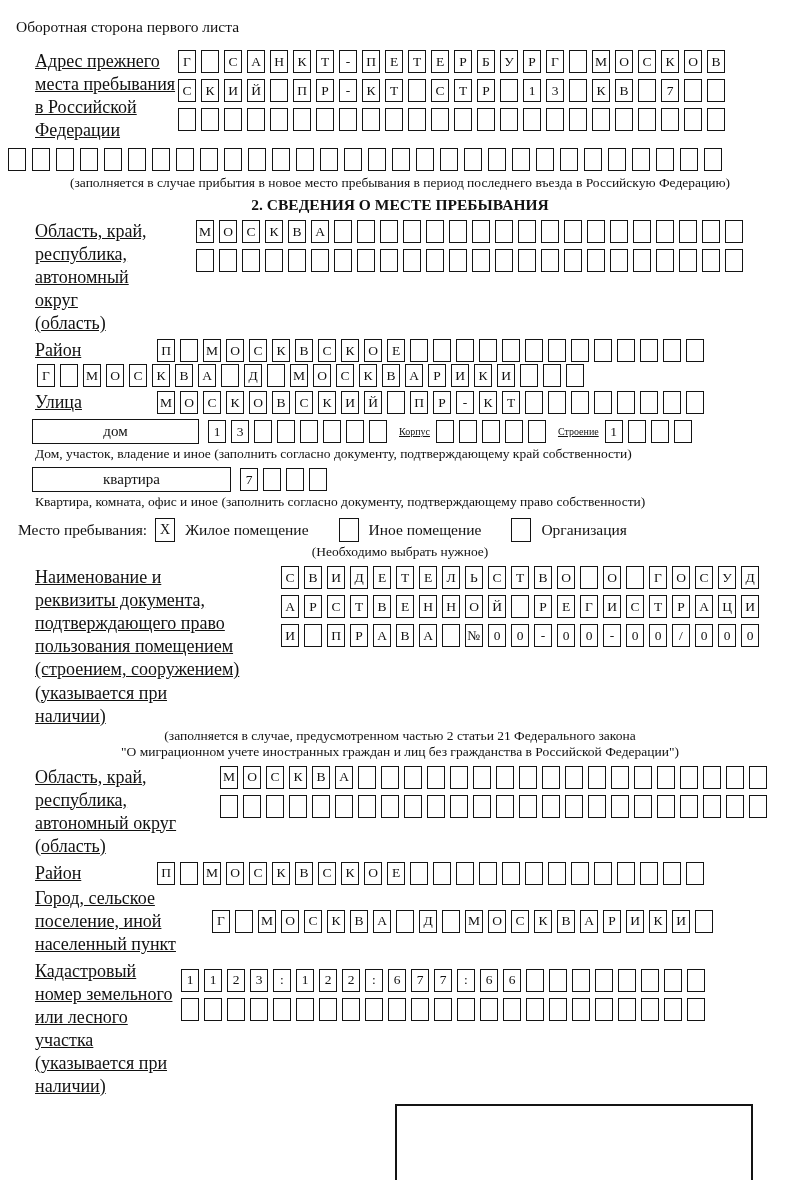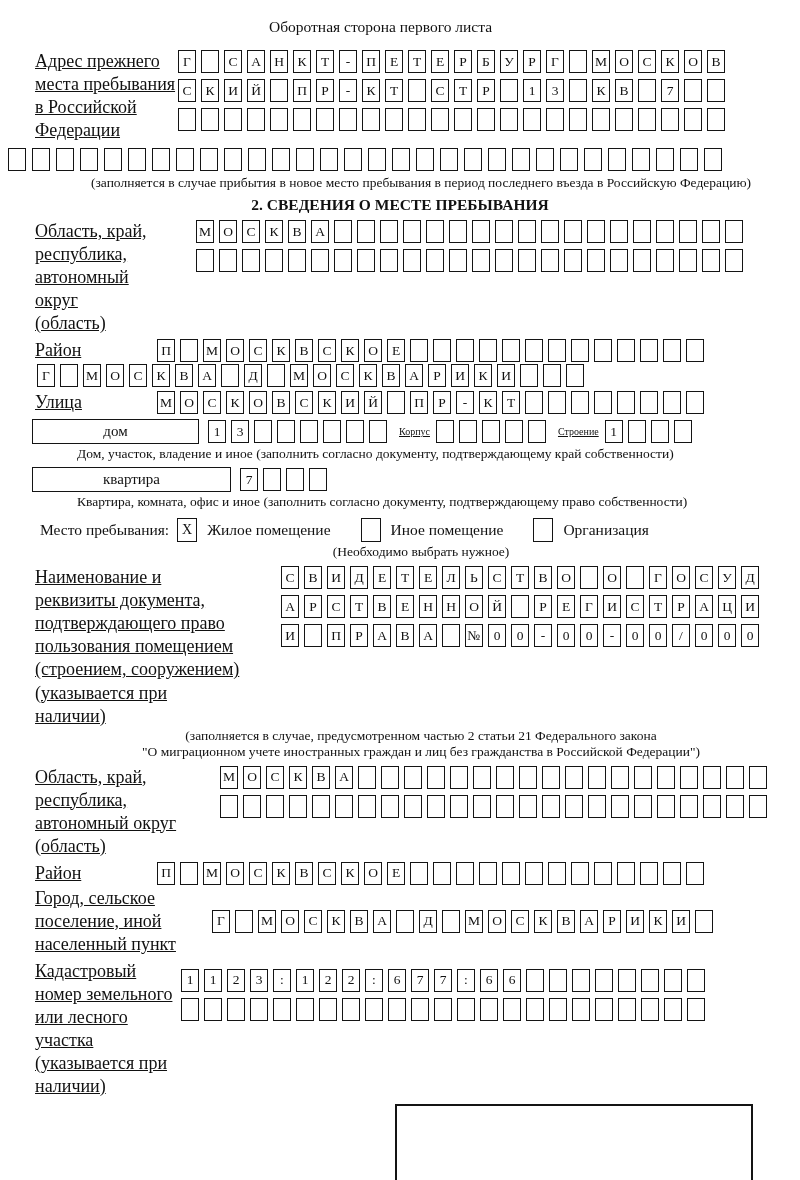--- a/index.html
+++ b/index.html
@@ -4,52 +4,52 @@
 <style>
   * { margin:0; padding:0; box-sizing:content-box; }
   html,body { background:#fff; }
   body {
     width:800px; height:1180px; overflow:hidden;
     font-family:"Liberation Serif", serif;
     color:#111;
   }
   .page { position:relative; width:800px; height:1180px; }
 
-  .hdr-right { text-align:center; padding:18px 55px 0 16px; font-size:15.5px; }
+  .hdr-right { text-align:left; padding:18px 55px 0 16px; font-size:15.5px; }
 
   .field { display:flex; margin-left:35px; }
   .flabel { flex-shrink:0; font-size:18px; line-height:1.28;text-decoration:underline; }
   .w140 { width:143px; }
   .w115 { width:118px; }
   .w175 { width:146px; }
   .w178 { width:177px; }
   .w200 { width:207px; }
   .rows { display:flex; flex-direction:column; gap:6px; }
 
   .cellrow { display:flex; gap:5px; }
   .cell {
     width:16px; height:21px; border:1.5px solid #141414;
     display:flex; align-items:center; justify-content:center;
     font-size:13.5px; background:#fff;
   }
   .fullrow { margin-left:8px; margin-top:6px; gap:6px; }
-  .note { font-size:13.5px;padding-left:42px; }
+  .note { font-size:13.5px; }
   .center { text-align:center; }
   .sec-title { text-align:center; font-weight:bold; font-size:15.5px; }
 
   .domrow { display:flex; align-items:center; margin-left:32px; margin-top:5px; }
   .widebox {
     border:1.5px solid #141414; height:23px; display:flex;
     align-items:center; justify-content:center; font-size:15px;
   }
   .wb168 { width:165px; margin-right:9px; }
   .wb200 { width:197px; margin-right:9px; }
   .inline-label { font-size:10px; margin:0 6px 0 12px;text-decoration:underline; }
 
-  .mestorow { display:flex; align-items:center; margin-left:40px; margin-top:8px; font-size:15.5px; }
+  .mestorow { display:flex; align-items:center; margin-left:18px; margin-top:8px; font-size:15.5px; }
   .checkbox {
     width:18px; height:22px; border:1.5px solid #141414; margin:0 10px 0 8px;
     display:flex; align-items:center; justify-content:center; font-size:14px;
   }
   .opt-label { margin-right:22px; }
 
   .stamp-box { margin:6px 0 0 395px; width:354px; height:174px; border:2px solid #141414; }
 
   .mt2{margin-top:2px;} .mt4{margin-top:4px;} .mt5{margin-top:5px;} .mt6{margin-top:6px;gap:39px;}
   .mt8{} .mt12{margin-top:12px;} .mt14{margin-top:14px;}

